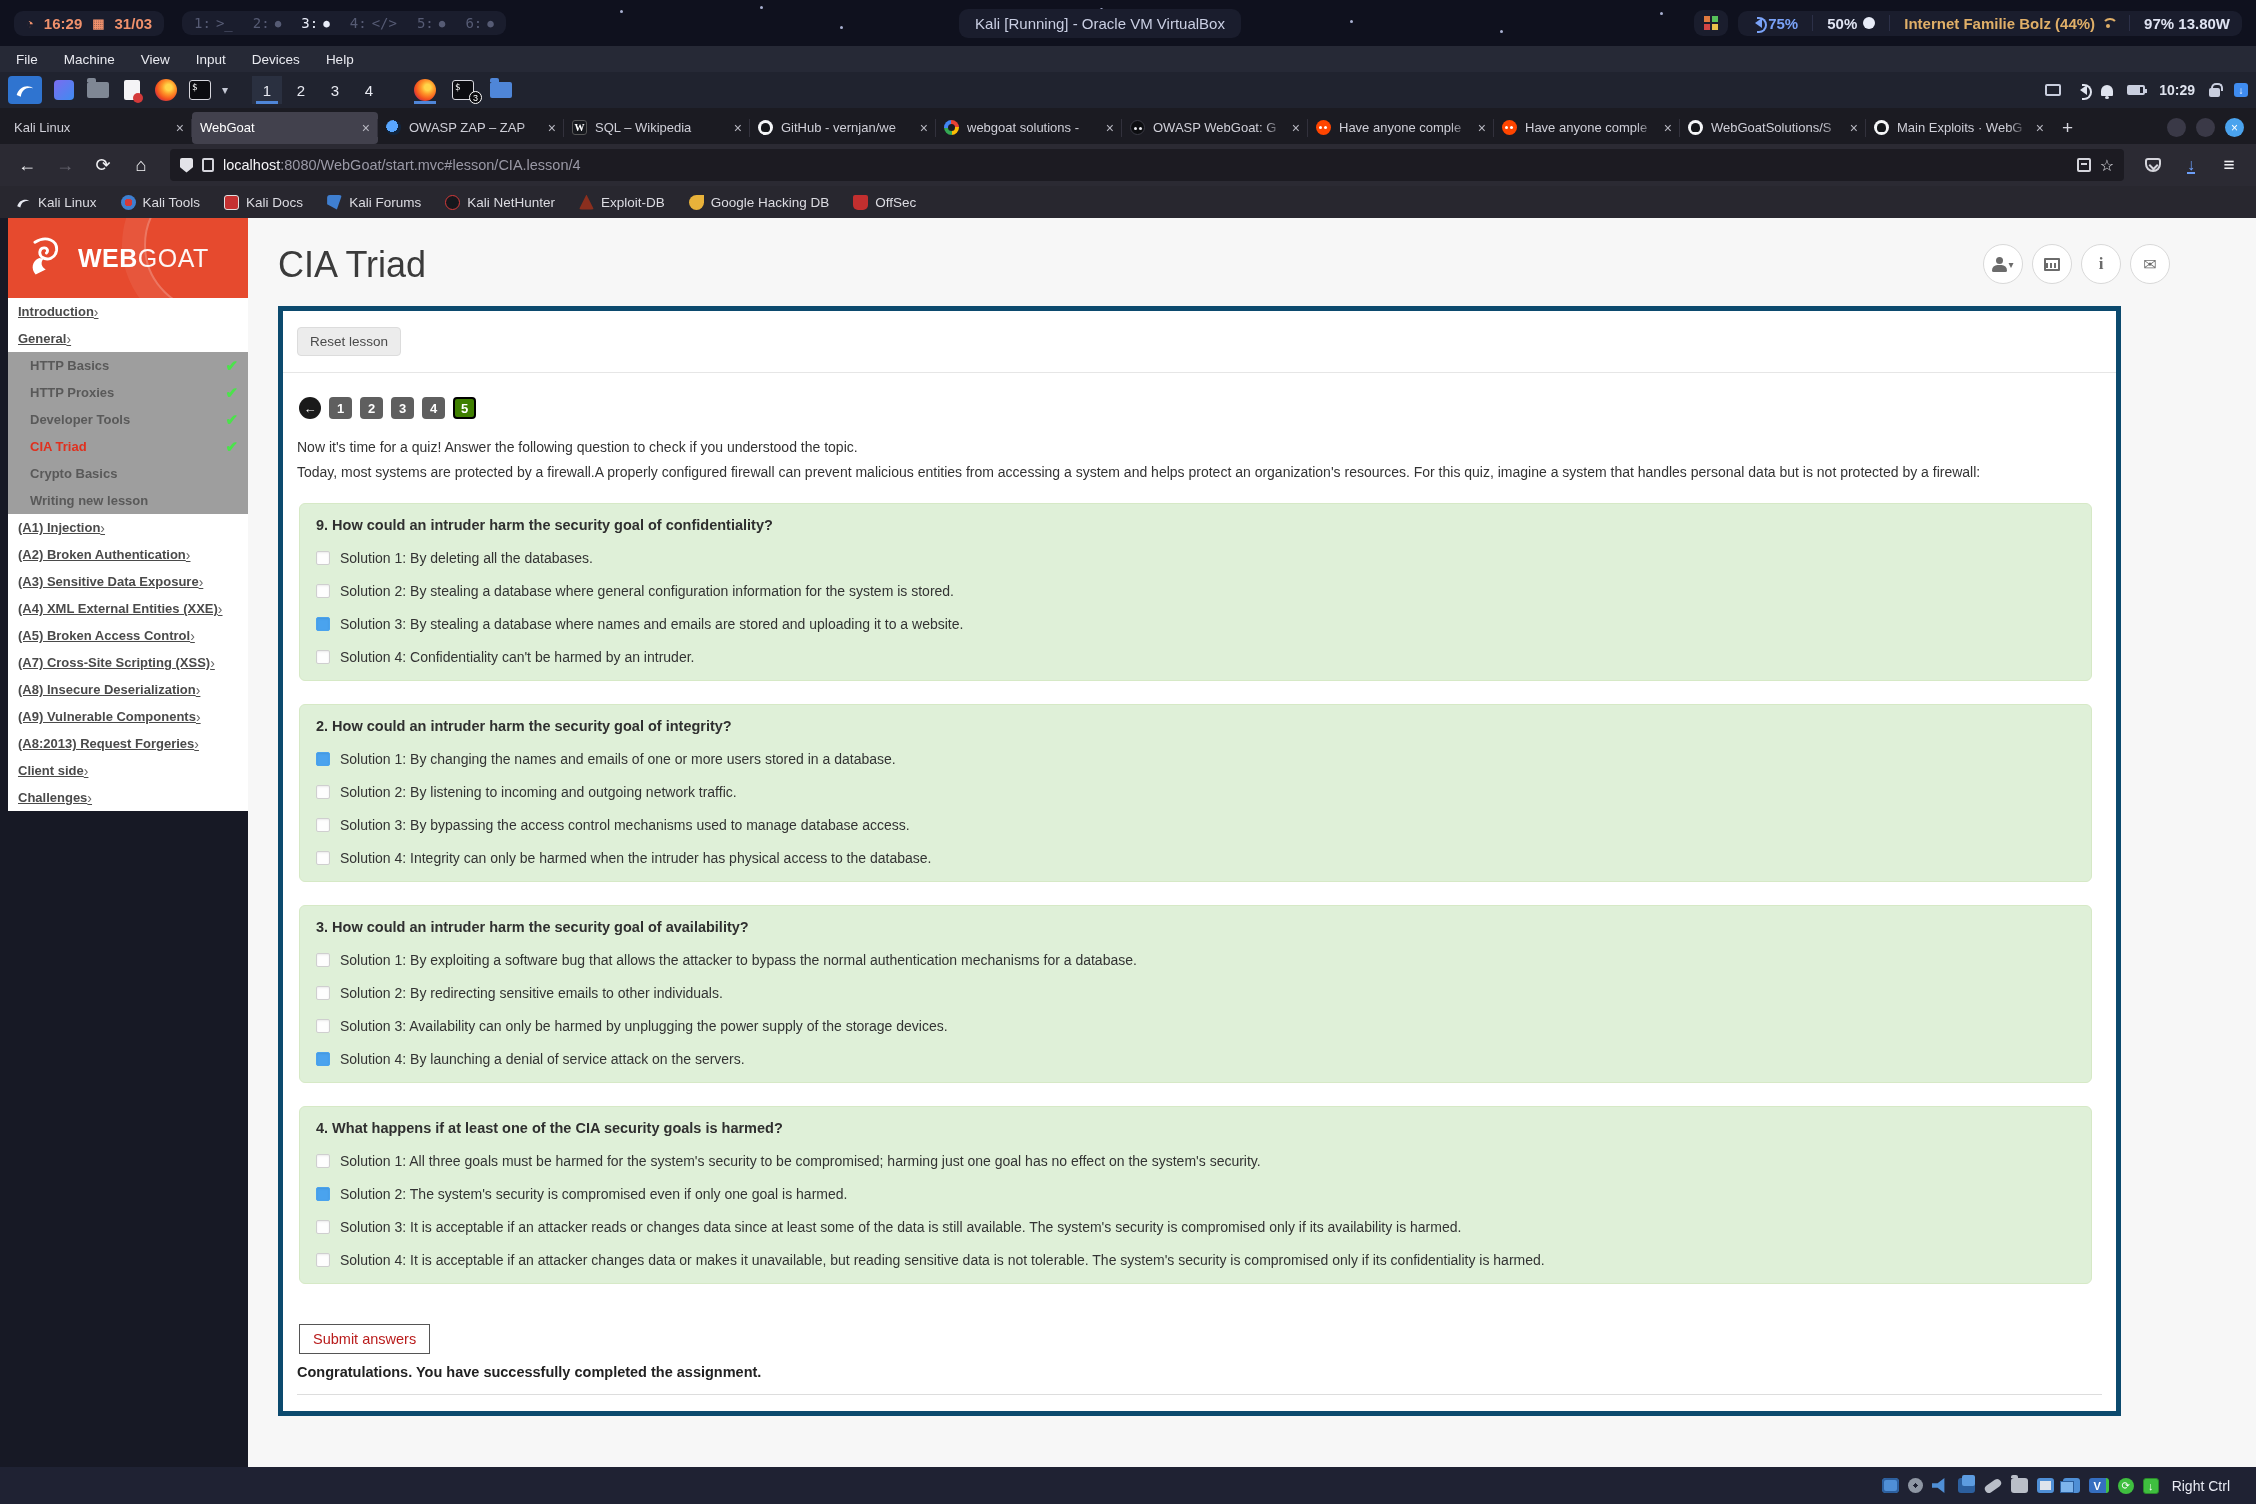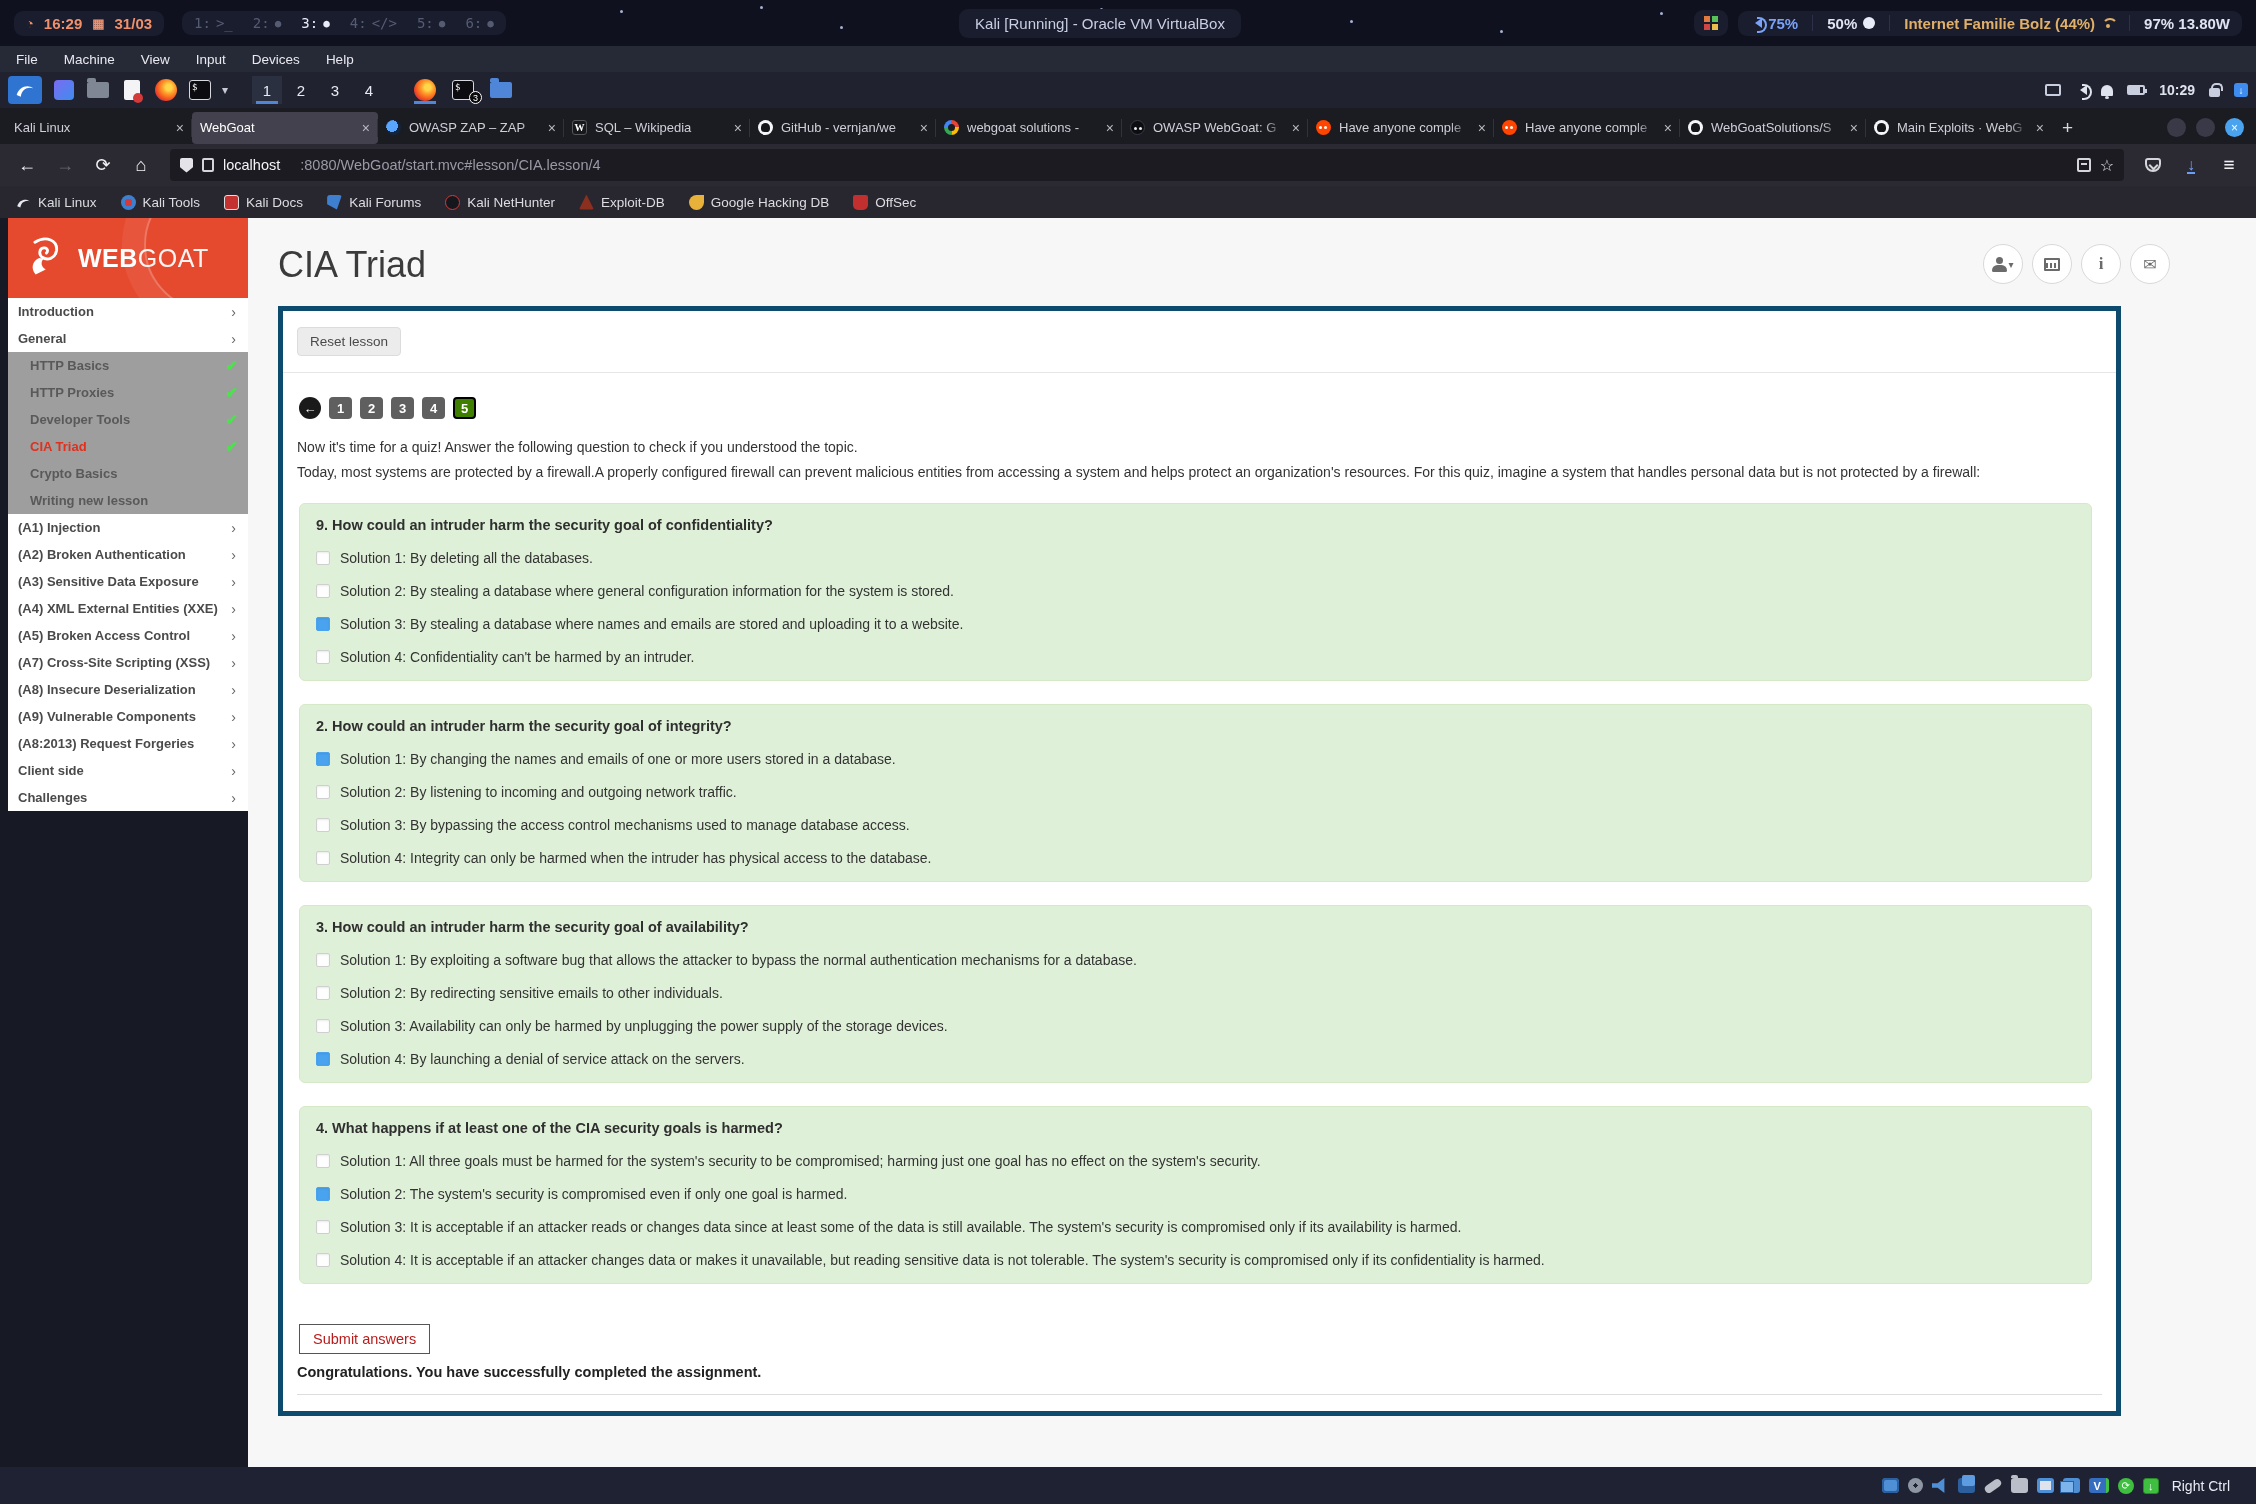--- a/index.html
+++ b/index.html
@@ -114,21 +114,21 @@
   
   .nav-bar { height:42px; background:#2b2a33; display:flex; align-items:center; padding:0 10px; gap:4px; flex:none; }
   .nav-btn { width:34px; height:30px; border-radius:4px; display:flex; align-items:center; justify-content:center;
     color:#f1f1f4; font-size:18px; }
   .nav-btn.dim { color:#66656f; }
   .url-box { flex:1; height:32px; margin:0 8px; background:#1c1b22; border-radius:4px; display:flex;
     align-items:center; padding:0 10px; gap:9px; }
   .shield { width:13px; height:15px; background:#e3e3e8; border-radius:2px 2px 6px 6px; clip-path:polygon(0 0,100% 0,100% 65%,50% 100%,0 65%); }
   .page-ic { width:12px; height:14px; border:2px solid #d5d5dc; border-radius:2px; }
   .url-text { font-size:14.5px; color:#f5f5f8; white-space:nowrap; overflow:hidden; flex:1; }
-  .url-text .muted { color:#9a99a6;margin-left:20px; }
+  .url-text .muted { color:#9a99a6; }
   .reader-ic { width:14px; height:14px; border:2px solid #d5d5dc; border-radius:2px;
     background:repeating-linear-gradient(#0000 0 3px, #d5d5dc 3px 4.5px); background-clip:content-box; padding:2px; }
   .star-ic { color:#e4e4ea; font-size:16px; }
   .pocket-ic { width:16px; height:14px; border:2px solid #d5d5dc; border-radius:3px 3px 8px 8px; position:relative; }
   .pocket-ic::after { content:""; position:absolute; left:3px; top:2px; width:5px; height:5px;
     border:2px solid #d5d5dc; border-top:none; border-right:none; transform:rotate(-45deg); }
   .dl-ic { color:#6c9ef8; font-size:16px; font-weight:bold; border-bottom:2px solid #6c9ef8; line-height:15px; }
   .menu-ic { color:#f1f1f4; font-size:19px; }
 
   
@@ -145,22 +145,22 @@
 
   
   .content { flex:1; display:flex; background:#f7f7f7; min-height:0; }
   .sidebar { width:248px; background:#171925; padding-left:8px; flex:none; display:flex; flex-direction:column; }
   .sb-head { height:80px; background:#e64a2e; display:flex; align-items:center; gap:10px; padding:0 14px; position:relative; overflow:hidden; }
   .sb-head::before { content:""; position:absolute; right:-30px; top:-40px; width:130px; height:130px;
     border:2px solid rgba(255,255,255,.25); border-radius:50%; box-shadow:0 0 0 22px rgba(255,255,255,0.07); }
   .brand { color:#fff; font-size:25px; letter-spacing:.5px; z-index:1; }
   .brand b { font-weight:bold; } .brand span { font-weight:normal; opacity:.95; }
   .menu { background:#fff; }
-  .m-item { height:27px; display:flex; align-items:center; justify-content:space-between; padding:0 12px 0 10px;
-    color:#4a4a4a; font-size:13px; font-weight:bold; }
+  .m-item { height:27px; display:flex; align-items:center; justify-content:flex-start; padding:0 12px 0 10px;
+    color:#4a4a4a; font-size:13px; font-weight:bold;text-decoration:underline; }
   .m-item .chev { color:#666; font-size:14px; font-weight:normal; }
   .sub-block { background:#9e9e9e; }
   .s-item { height:27px; display:flex; align-items:center; justify-content:space-between; padding:0 10px 0 22px;
     color:#595959; font-size:13px; font-weight:bold; }
   .s-item.current { color:#e0301e; }
   .s-check { color:#4be34b; font-size:15px; display:none; }
   .s-check.checked { display:inline; }
   .sb-rest { flex:1; background:#171925; }
 
   .main { flex:1; min-width:0; display:flex; flex-direction:column; overflow:hidden; }

